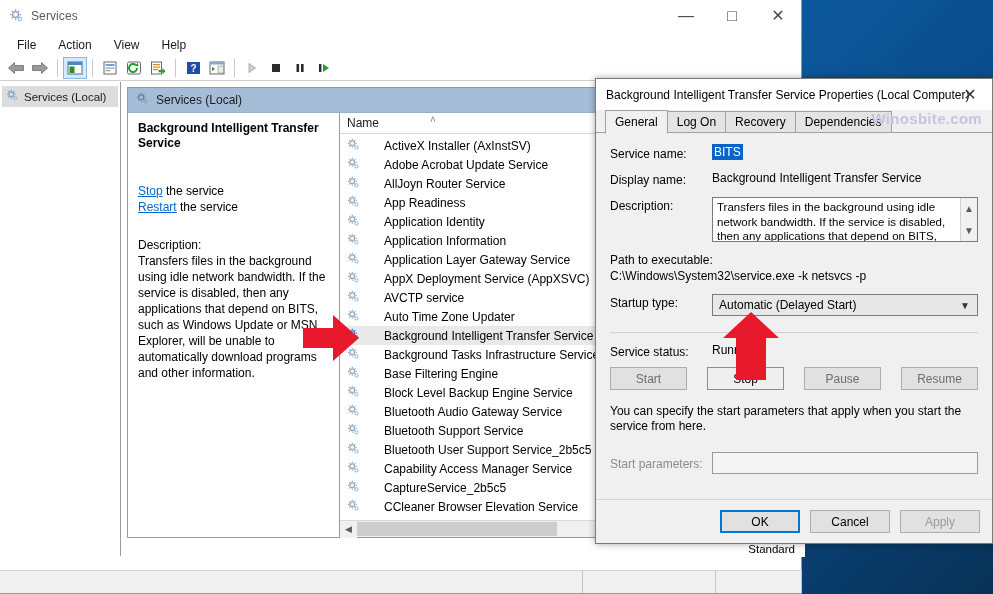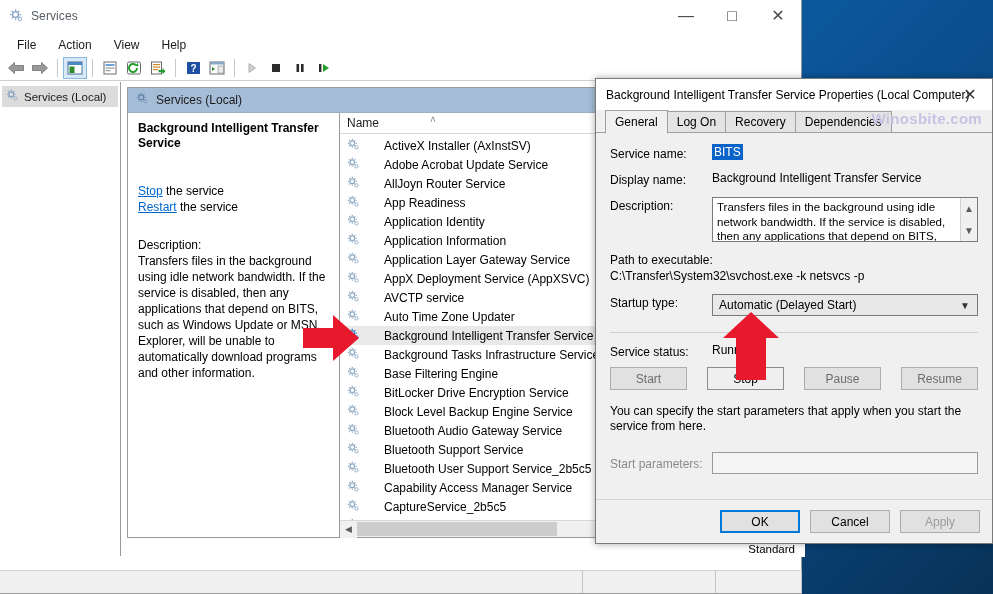--- a/index.html
+++ b/index.html
@@ -546,30 +546,20 @@
                   <span>Base Filtering Engine</span>
                 </div>
                 <div class="svc-row">
                   <span class="gear"><svg width="13" height="13" viewBox="0 0 16 16">
                       <g fill="none" stroke="#8fa8c2" stroke-width="1.5">
                         <circle cx="6.5" cy="6.5" r="2.9"></circle>
                         <path d="M6.5 1v1.4M6.5 10.6V12M1 6.5h1.4M10.6 6.5H12M2.6 2.6l1 1M9.4 9.4l1 1M10.4 2.6l-1 1M3.6 9.4l-1 1"></path>
                       </g>
                       <circle cx="11.6" cy="11.6" r="2" fill="none" stroke="#a9bdd2" stroke-width="1.3"></circle>
                     </svg></span>
-                  <span>BitLocker Drive Encryption Service</span>
-                </div>
-                <div class="svc-row">
-                  <span class="gear"><svg width="13" height="13" viewBox="0 0 16 16">
-                      <g fill="none" stroke="#8fa8c2" stroke-width="1.5">
-                        <circle cx="6.5" cy="6.5" r="2.9"></circle>
-                        <path d="M6.5 1v1.4M6.5 10.6V12M1 6.5h1.4M10.6 6.5H12M2.6 2.6l1 1M9.4 9.4l1 1M10.4 2.6l-1 1M3.6 9.4l-1 1"></path>
-                      </g>
-                      <circle cx="11.6" cy="11.6" r="2" fill="none" stroke="#a9bdd2" stroke-width="1.3"></circle>
-                    </svg></span>
                   <span>Block Level Backup Engine Service</span>
                 </div>
                 <div class="svc-row">
                   <span class="gear"><svg width="13" height="13" viewBox="0 0 16 16">
                       <g fill="none" stroke="#8fa8c2" stroke-width="1.5">
                         <circle cx="6.5" cy="6.5" r="2.9"></circle>
                         <path d="M6.5 1v1.4M6.5 10.6V12M1 6.5h1.4M10.6 6.5H12M2.6 2.6l1 1M9.4 9.4l1 1M10.4 2.6l-1 1M3.6 9.4l-1 1"></path>
                       </g>
                       <circle cx="11.6" cy="11.6" r="2" fill="none" stroke="#a9bdd2" stroke-width="1.3"></circle>
                     </svg></span>
@@ -686,21 +676,21 @@
             <div class="desc-scroll">
               <div>▲</div>
               <div>▼</div>
             </div>
           </div>
         </div>
       </div>
 
       <div class="path-block">
         <div>Path to executable:</div>
-        <div>C:\Transfer\System32\svchost.exe -k netsvcs -p</div>
+        <div>C:\Windows\System32\service.exe -k netsvcs -p</div>
       </div>
 
       <div class="frow">
         <div class="flabel">Startup type:</div>
         <div class="fval">
           <div class="combo">
             <span>Automatic (Delayed Start)</span>
             <span class="chev">▼</span>
           </div>
         </div>

